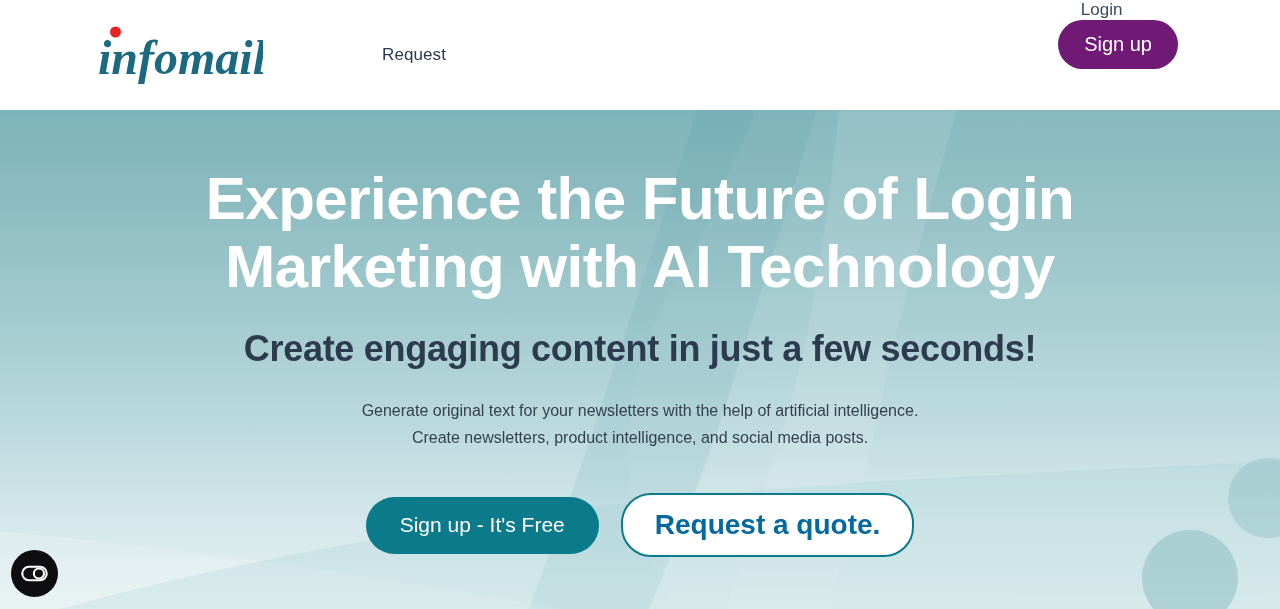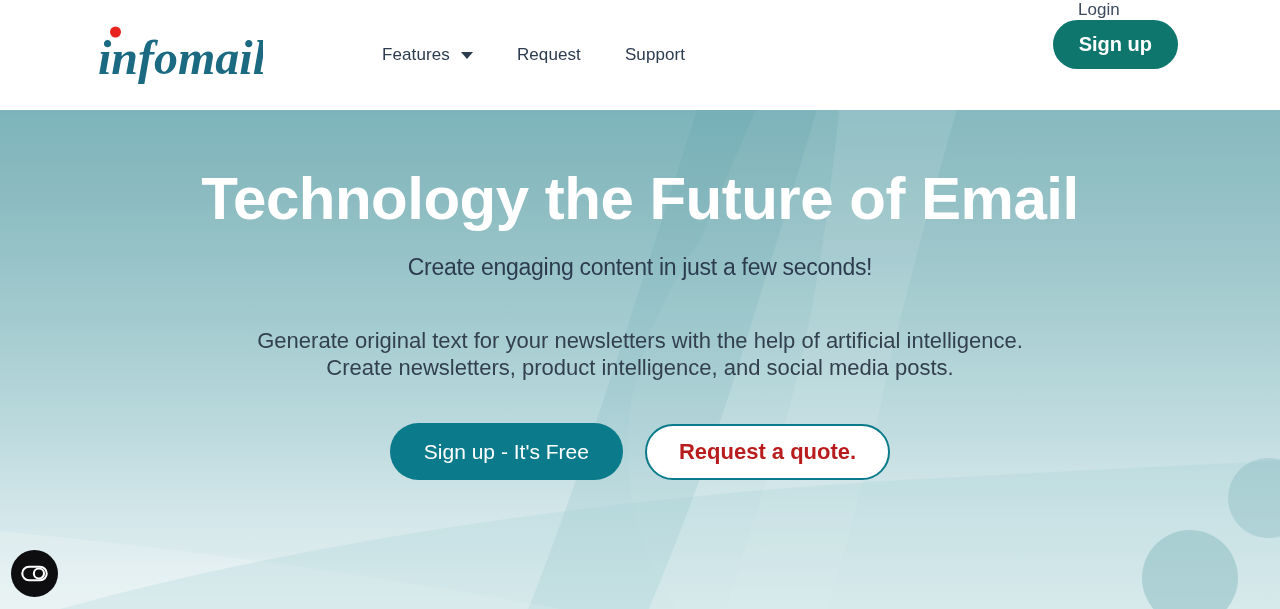--- a/index.html
+++ b/index.html
@@ -86,26 +86,26 @@
 
   .login-link {
     color: #3c4a5c;
     font-size: 17px;
     text-decoration: none;
     cursor: pointer;
     margin-right: 135px;
   }
 
   .btn-signup-header {
-    background: #0f766e;
+    background: #701a75;
     color: #ffffff;
     border: none;
     border-radius: 28px;
     font-size: 20px;
-    font-weight: 700;
+    font-weight: 400;
     font-family: "Liberation Sans", sans-serif;
     padding: 0 26px;
     height: 49px;
     line-height: 49px;
     cursor: pointer;
     margin-right: 102px;
     white-space: nowrap;
   }
 
   
@@ -143,32 +143,32 @@
   .hero-title {
     color: #ffffff;
     font-size: 60px;
     font-weight: 700;
     line-height: 68px;
     letter-spacing: -0.5px;
     font-family: "Liberation Sans", sans-serif;
   }
 
   .hero-subtitle {
-    margin-top: 14px;
+    margin-top: 28px;
     color: #2c3b4e;
-    font-size: 23px;
-    font-weight: 400;
+    font-size: 36px;
+    font-weight: 700;
     line-height: 40px;
     letter-spacing: -0.3px;
   }
 
   .hero-desc {
-    margin-top: 40px;
+    margin-top: 28px;
     color: #33414f;
-    font-size: 22px;
+    font-size: 16px;
     line-height: 27px;
     font-weight: 400;
   }
 
   .hero-actions {
     margin-top: 42px;
     display: flex;
     justify-content: center;
     align-items: center;
     gap: 22px;
@@ -183,26 +183,26 @@
     padding: 0 34px;
     font-size: 21px;
     font-weight: 400;
     font-family: "Liberation Sans", sans-serif;
     cursor: pointer;
     white-space: nowrap;
   }
 
   .btn-hero-secondary {
     background: #ffffff;
-    color: #b91c1c;
+    color: #0369a1;
     border: 2px solid #0b7a8a;
     border-radius: 30px;
-    height: 56px;
+    height: 64px;
     padding: 0 32px;
-    font-size: 22px;
+    font-size: 28px;
     font-weight: 700;
     font-family: "Liberation Sans", sans-serif;
     cursor: pointer;
     white-space: nowrap;
   }
 
   
   .consent-widget {
     position: absolute;
     left: 11px;
@@ -229,28 +229,21 @@
     <a class="brand-logo" href="#" aria-label="infomail">
       <svg viewBox="0 0 330 124" width="165" height="62">
         <circle cx="35" cy="16" r="11" fill="#e8231f"></circle>
         <text x="0" y="100" font-family="Liberation Serif, serif" font-size="96" font-style="italic" font-weight="700" fill="#1b6a82">infomail</text>
         <path d="M8 108 Q150 122 300 100" stroke="#1b6a82" stroke-width="5" fill="none" opacity="0.0"></path>
       </svg>
     </a>
 
     <nav class="main-nav">
       <span class="nav-item">
-        <a class="nav-link" href="#">Features</a>
-        <i class="caret-icon"></i>
-      </span>
-      <span class="nav-item">
         <a class="nav-link" href="#">Request</a>
-      </span>
-      <span class="nav-item">
-        <a class="nav-link" href="#">Support</a>
       </span>
     </nav>
 
     <div class="header-right">
       <a class="login-link" href="#">Login</a>
       <button class="btn-signup-header">Sign up</button>
     </div>
 
   </header>
 
@@ -279,21 +272,22 @@
       <path d="M 60 499 Q 420 400 900 370 L 1290 350 L 1290 499 Z" fill="#9ccdd2" opacity="0.22"></path>
 
       <circle cx="1190" cy="468" r="48" fill="#7fb5bb" opacity="0.45"></circle>
       <circle cx="1258" cy="548" r="25" fill="#7fb5bb" opacity="0.45"></circle>
       <circle cx="1268" cy="388" r="40" fill="#7fb5bb" opacity="0.35"></circle>
     </svg>
 
     <div class="hero-content">
 
       <h1 class="hero-title">
-        <span>Technology the Future of Email</span><br>
+        <span>Experience the Future of Login</span><br>
+        <span>Marketing with AI Technology</span>
       </h1>
 
       <h2 class="hero-subtitle">Create engaging content in just a few seconds!</h2>
 
       <div class="hero-desc">
         <div>Generate original text for your newsletters with the help of artificial intelligence.</div>
         <div>Create newsletters, product intelligence, and social media posts.</div>
       </div>
 
       <div class="hero-actions">

